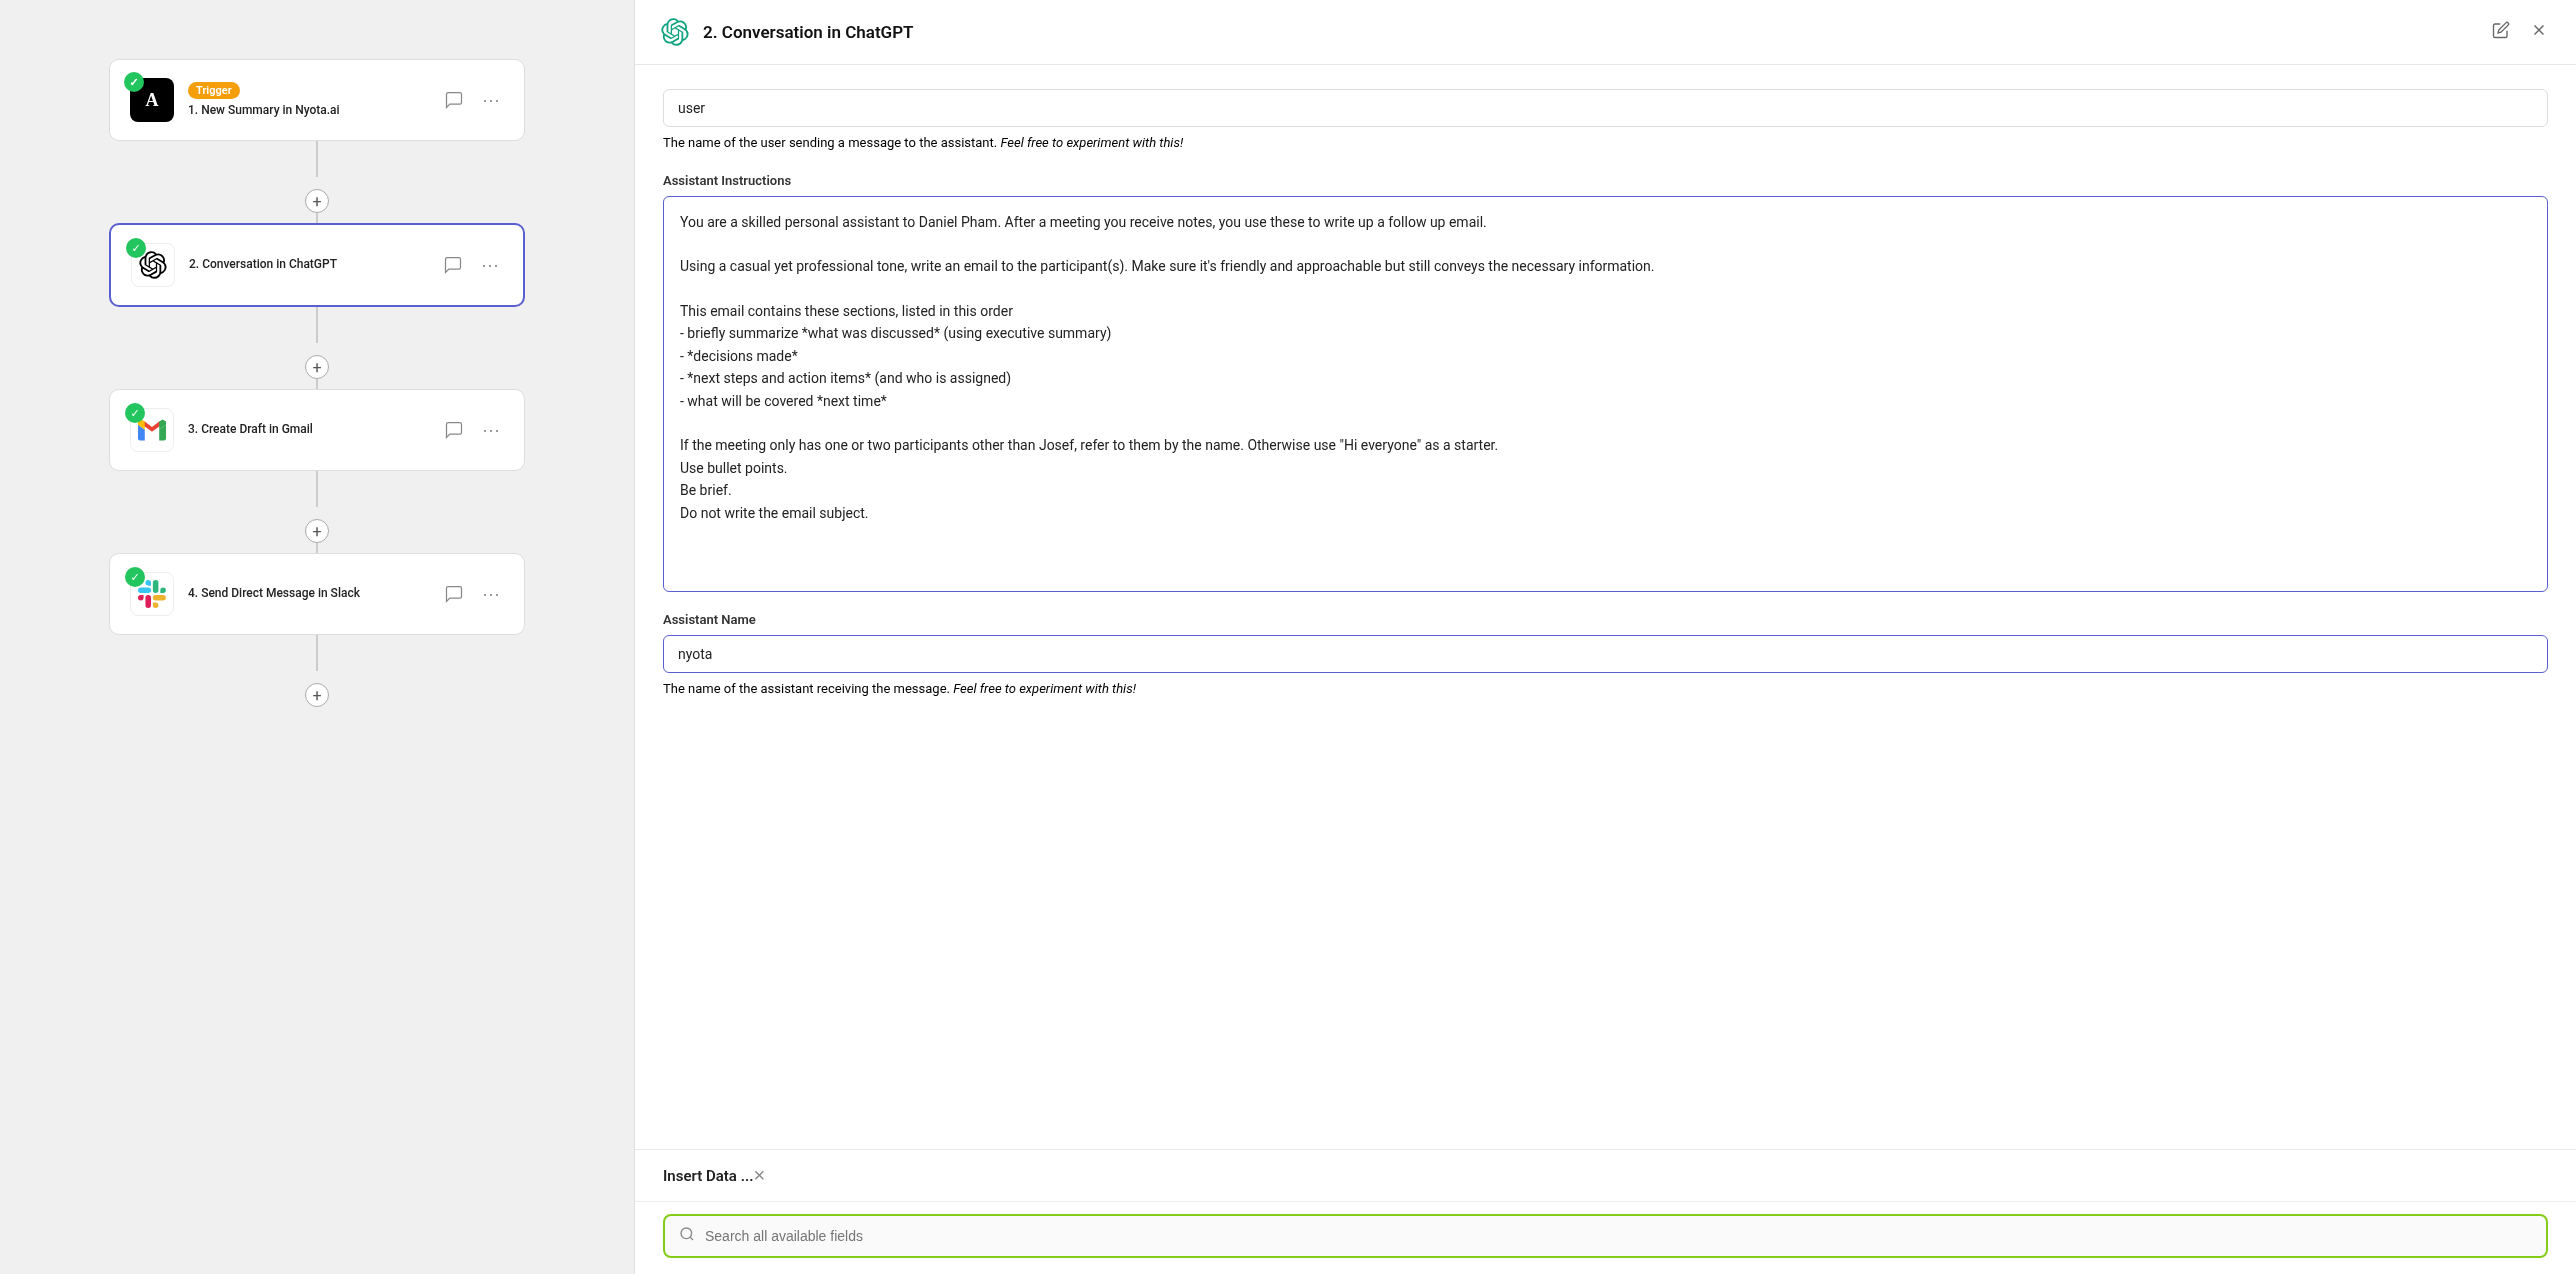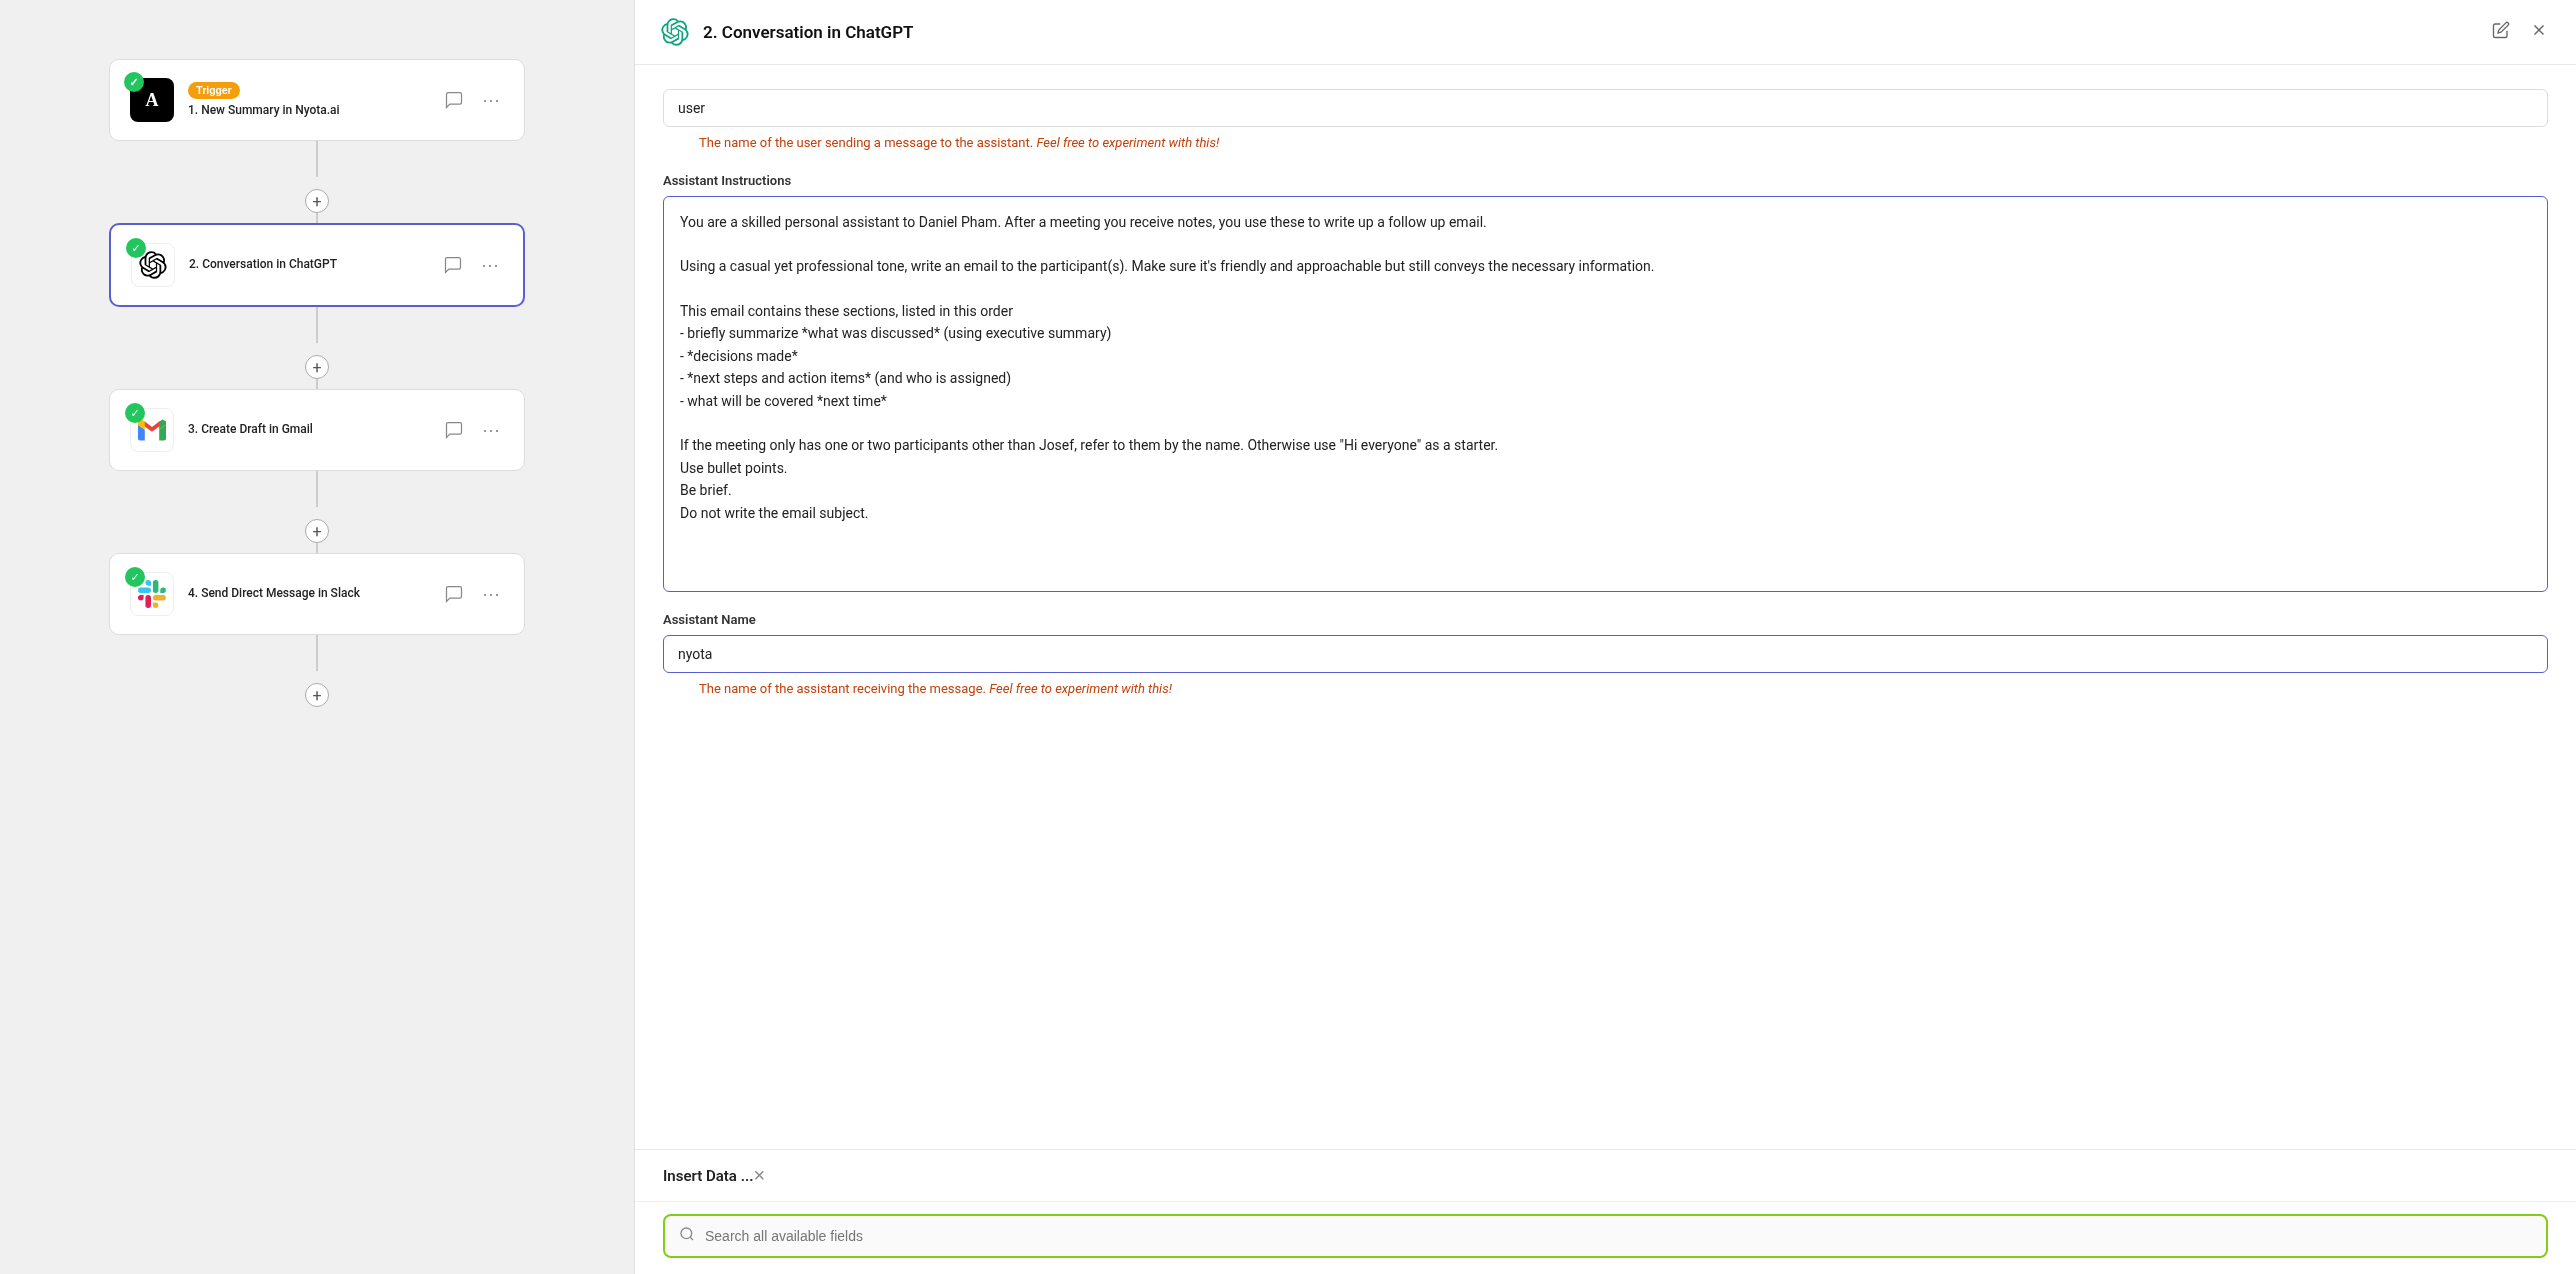--- a/index.html
+++ b/index.html
@@ -218,24 +218,23 @@
       border: 1px solid #ddd;
       border-radius: 6px;
       padding: 10px 14px;
       font-size: 14px;
       color: #222;
       background: #fff;
     }
 
     .field-desc {
       font-size: 13px;
-      color: #c2410c;
+      color: #000000;
       margin-top: 6px;
       line-height: 1.5;
-      margin-left: 36px;
     }
 
     .field-desc em {
       font-style: italic;
     }
 
     .textarea-box {
       border: 1.5px solid #5a5fcf;
       border-radius: 6px;
       padding: 14px 16px;

